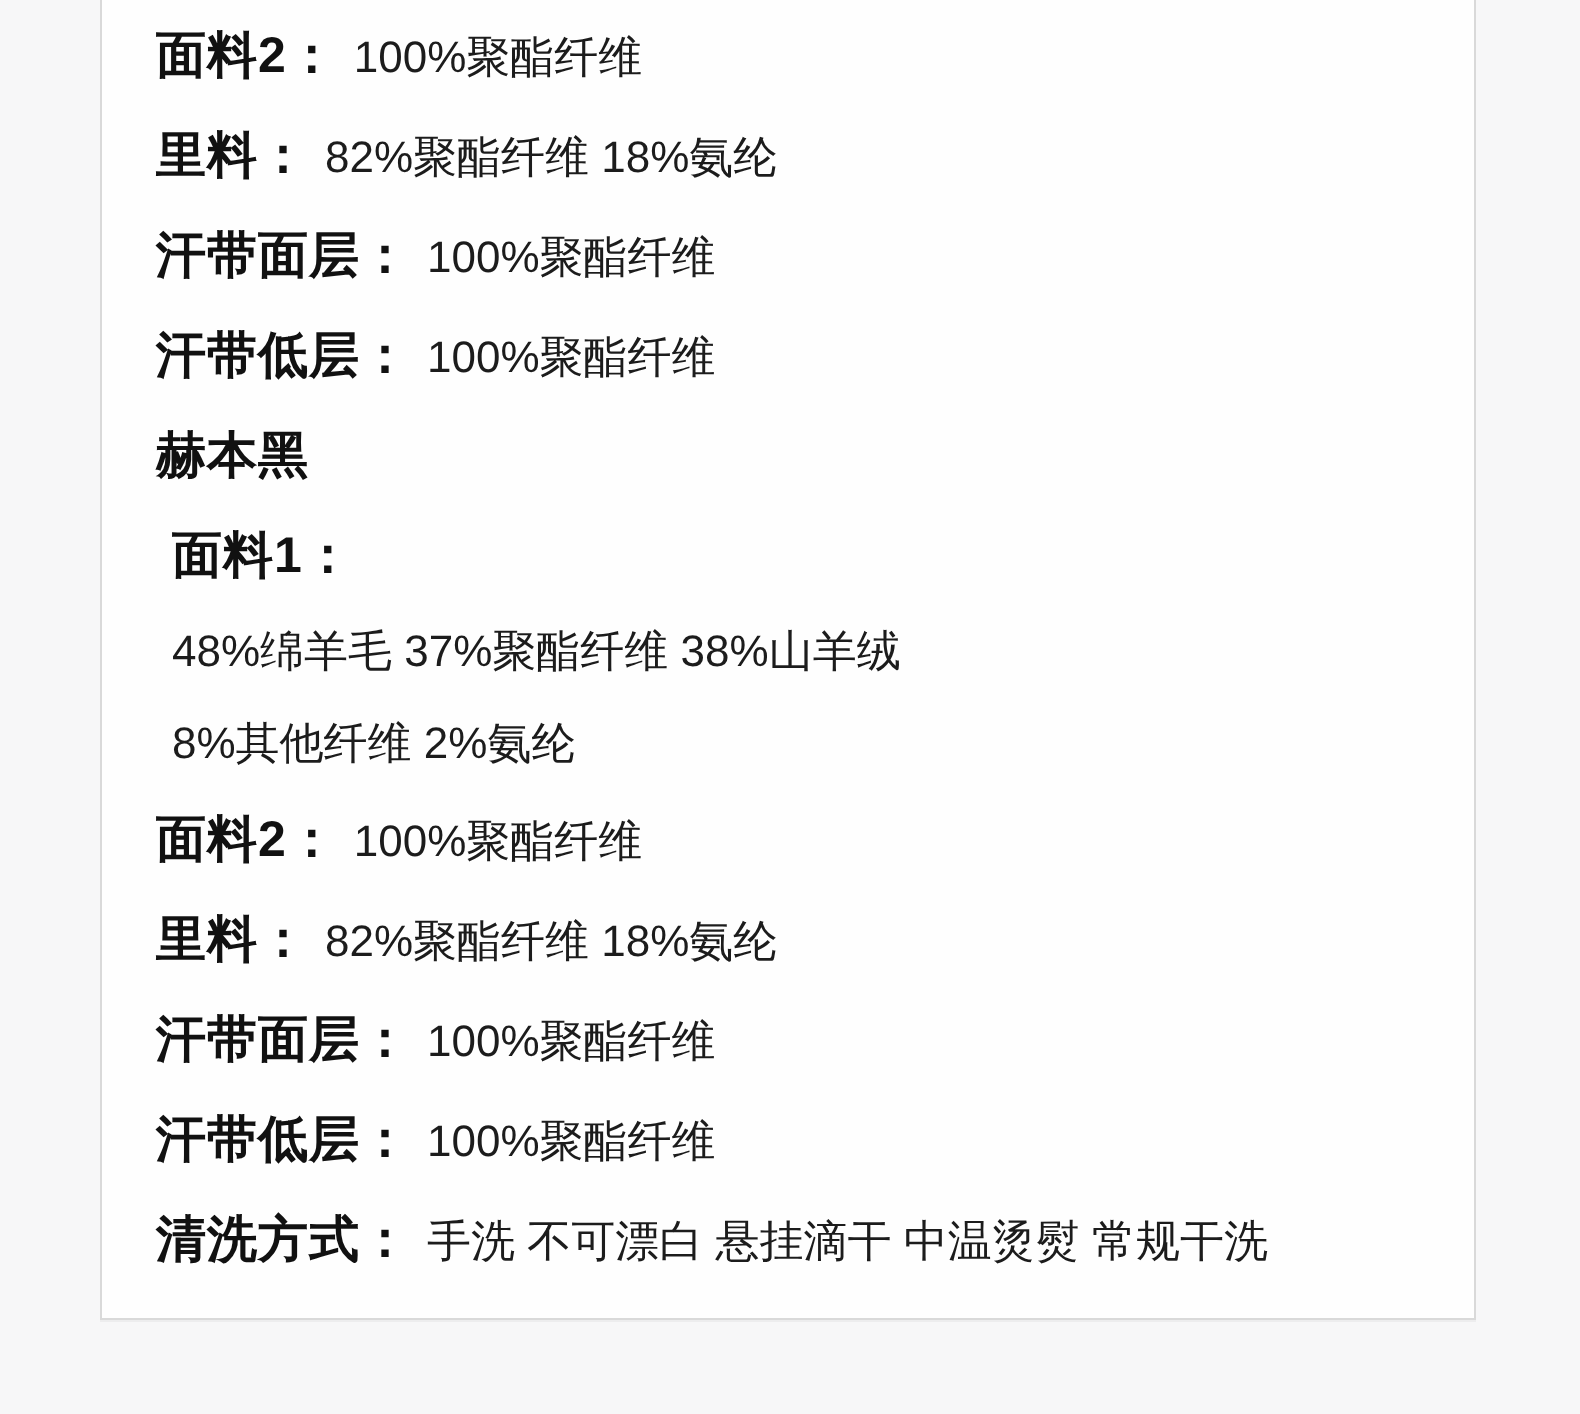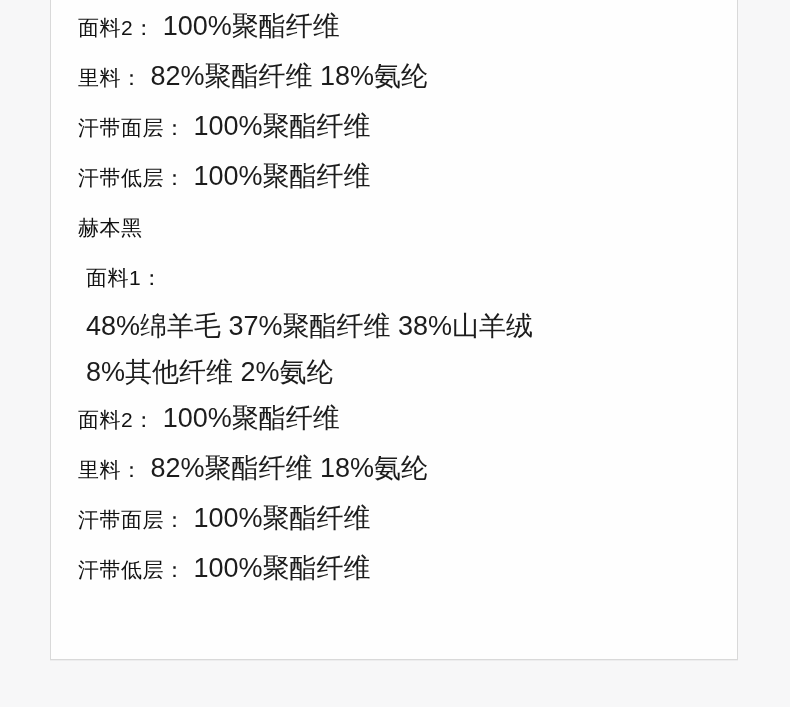--- a/index.html
+++ b/index.html
@@ -33,29 +33,29 @@
   .spec-row {
     display: flex;
     align-items: baseline;
     min-height: 50px;
   }
   .spec-row.multi {
     min-height: 100px;
     flex-direction: column;
   }
   .spec-label {
-    font-size: 21px;
-    font-weight: 400;
+    font-size: 25px;
+    font-weight: 700;
     color: #111111;
     line-height: 50px;
     white-space: nowrap;
     letter-spacing: 0.5px;
   }
   .spec-value {
-    font-size: 27px;
+    font-size: 22px;
     font-weight: 400;
     color: #1c1c1c;
     line-height: 46px;
     margin-left: 8px;
     white-space: pre-line;
   }
 </style>
 </head>
 <body>
 
@@ -106,16 +106,20 @@
       <div class="spec-row">
         <span class="spec-label">汗带面层：</span>
         <span class="spec-value">100%聚酯纤维</span>
       </div>
 
       <div class="spec-row">
         <span class="spec-label">汗带低层：</span>
         <span class="spec-value">100%聚酯纤维</span>
       </div>
 
+      <div class="spec-row">
+        <span class="spec-label">清洗方式：</span>
+        <span class="spec-value">手洗 不可漂白 悬挂滴干 中温烫熨 常规干洗</span>
+      </div>
 
     </div>
   </div>
 </div>
 
 </body></html>

